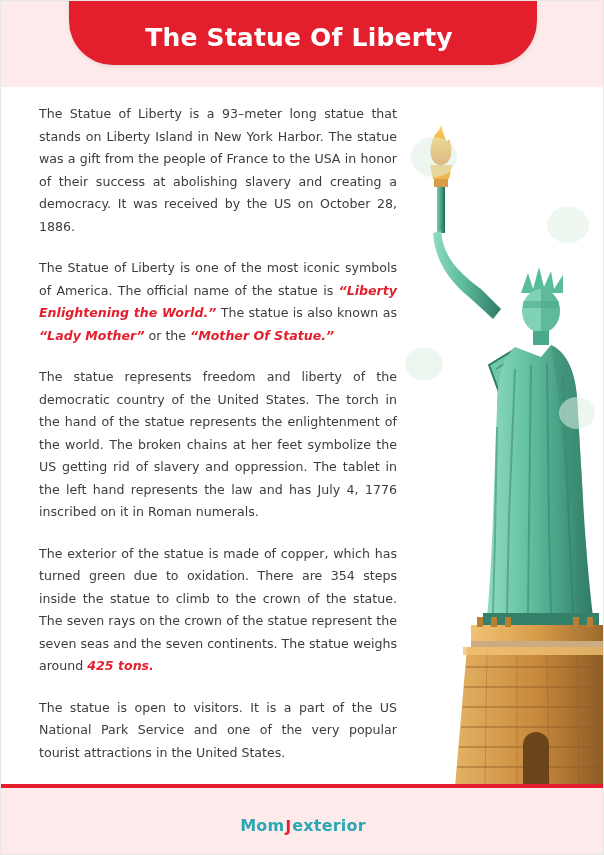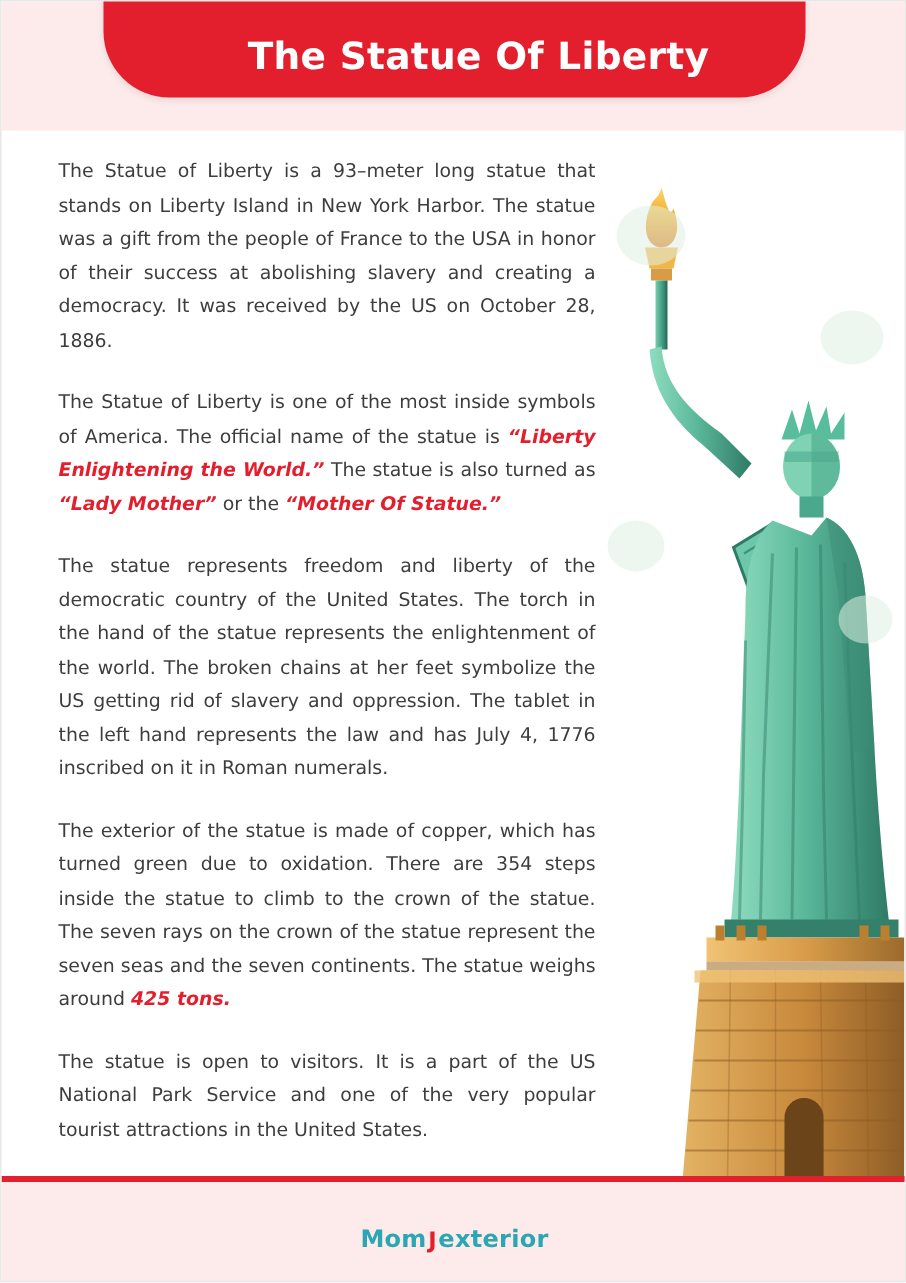--- a/index.html
+++ b/index.html
@@ -37,21 +37,21 @@
     left: 68px;
     width: 468px;
     height: 98px;
     background: #e41f2d;
     border-radius: 0 0 44px 44px;
     box-shadow: 0 2px 4px rgba(0,0,0,0.08);
   }
   .header-title {
     position: absolute;
     top: 22px;
-    left: 84px;
+    left: 64px;
     width: 468px;
     text-align: center;
     color: #ffffff;
     font-size: 25px;
     font-weight: bold;
     letter-spacing: 0.2px;
     font-family: "DejaVu Sans", sans-serif;
   }
   
   .content {
@@ -238,21 +238,21 @@
     </svg>
   </div>
 
   <div class="content">
 
     <p class="para">
       <span>The Statue of Liberty is a 93–meter long statue that stands on Liberty Island in New York Harbor. The statue was a gift from the people of France to the USA in honor of their success at abolishing slavery and creating a democracy. It was received by the US on October 28, 1886.</span>
     </p>
 
     <p class="para">
-      <span>The Statue of Liberty is one of the most inside symbols of America. The official name of the statue is </span><span class="hl">“Liberty Enlightening the World.”</span><span> The statue is also turned as </span><span class="hl">“Lady Mother”</span><span> or the </span><span class="hl">“Mother Of Statue.”</span>
+      <span>The Statue of Liberty is one of the most iconic symbols of America. The official name of the statue is </span><span class="hl">“Liberty Enlightening the World.”</span><span> The statue is also known as </span><span class="hl">“Lady Mother”</span><span> or the </span><span class="hl">“Mother Of Statue.”</span>
     </p>
 
     <p class="para">
       <span>The statue represents freedom and liberty of the democratic country of the United States. The torch in the hand of the statue represents the enlightenment of the world. The broken chains at her feet symbolize the US getting rid of slavery and oppression. The tablet in the left hand represents the law and has July 4, 1776 inscribed on it in Roman numerals.</span>
     </p>
 
     <p class="para">
       <span>The exterior of the statue is made of copper, which has turned green due to oxidation. There are 354 steps inside the statue to climb to the crown of the statue. The seven rays on the crown of the statue represent the seven seas and the seven continents. The statue weighs around </span><span class="hl">425 tons.</span>
     </p>
 

